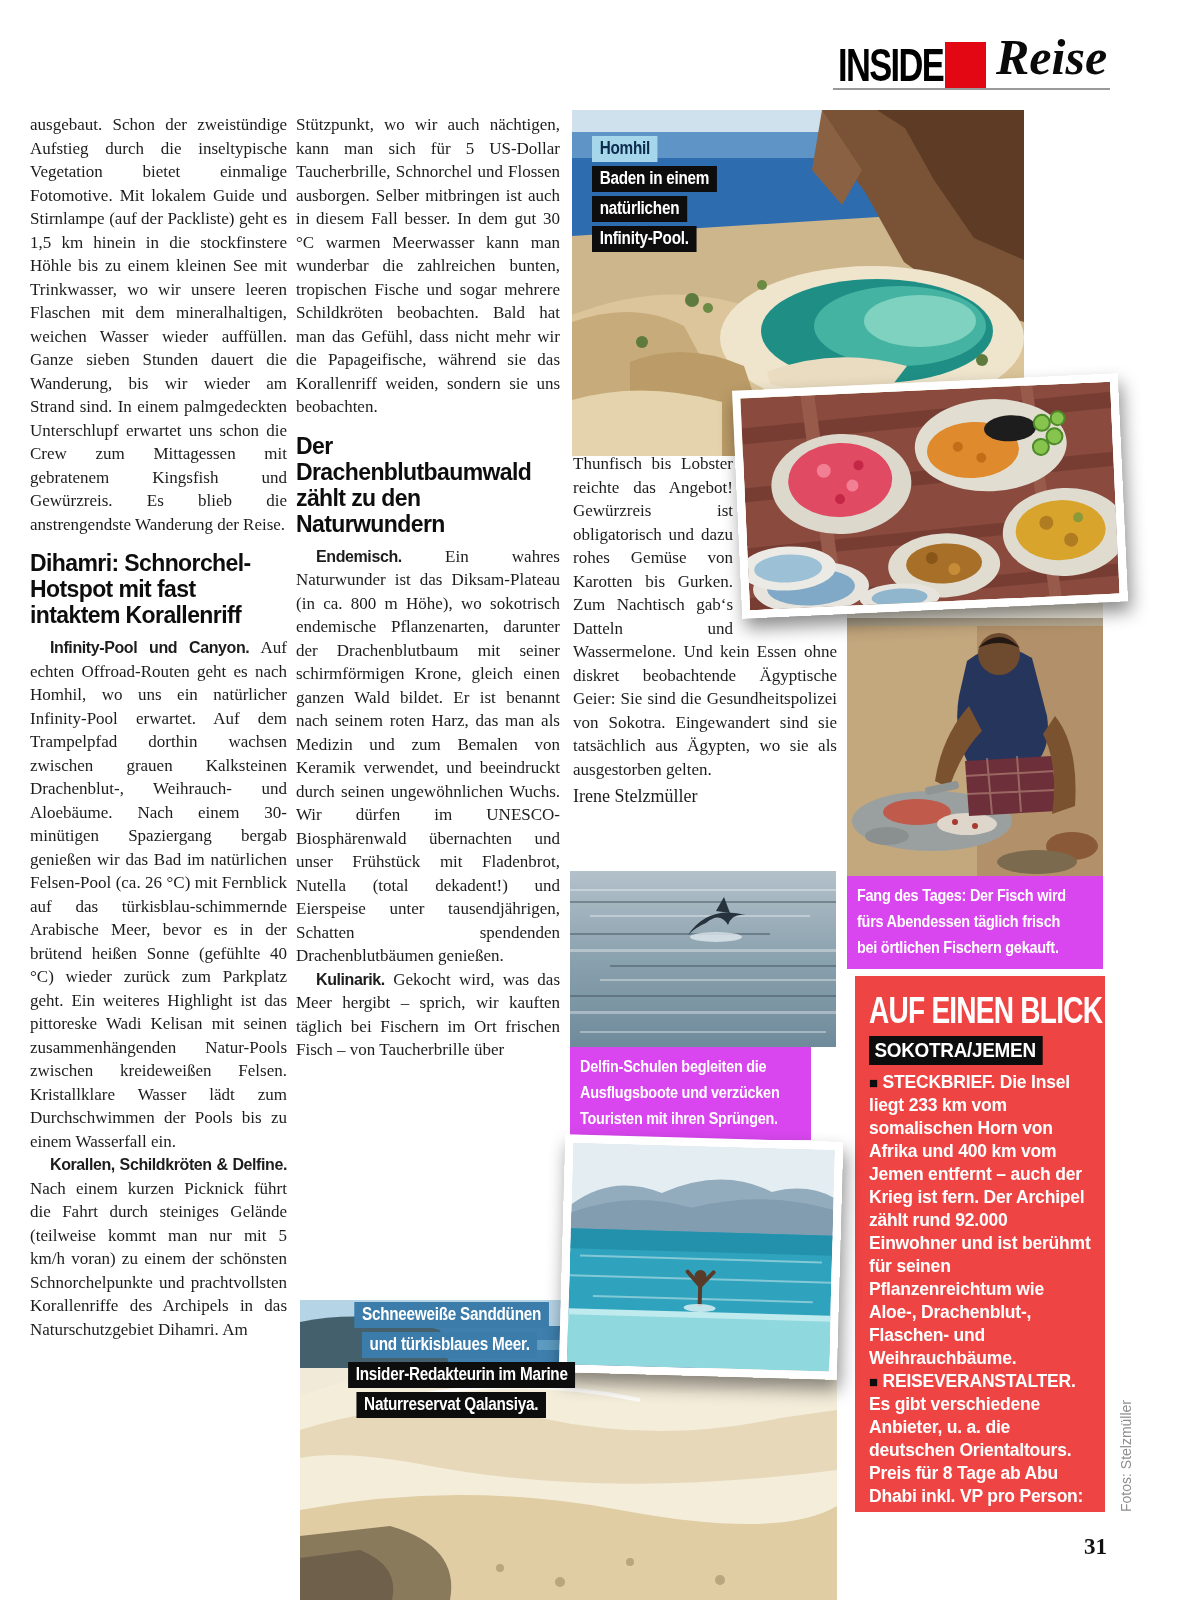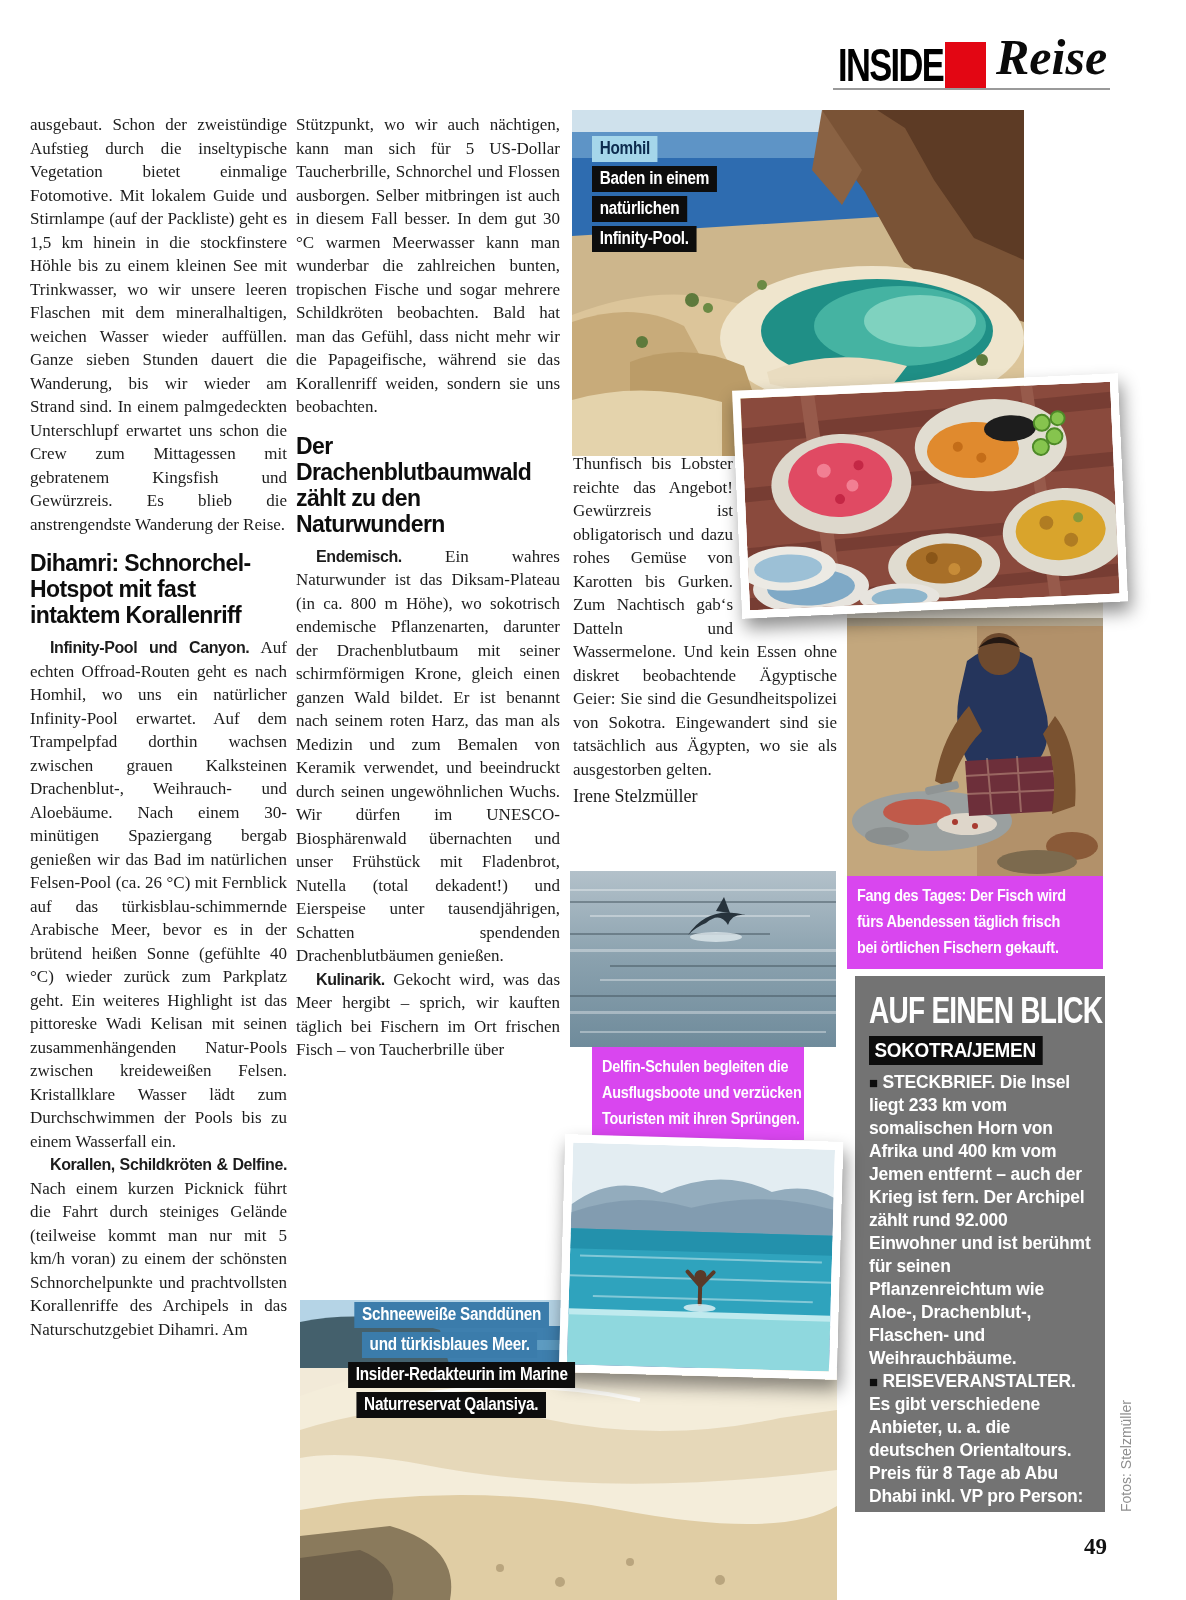--- a/index.html
+++ b/index.html
@@ -44,21 +44,21 @@
   .capbar{position:absolute;background:#d946ef;color:#fff;
           font-family:"Liberation Sans",sans-serif;font-weight:bold;
           padding:7px 10px 8px 10px;}
   .capbar span{display:block;white-space:nowrap;font-size:17px;line-height:26px;
                letter-spacing:-.3px;transform:scaleX(.85);transform-origin:0 50%;}
   .dunescap{position:absolute;left:308px;top:1302px;width:252px;text-align:center;z-index:6;}
   .dunescap .tagline{display:inline-block;transform-origin:100% 50%;margin:0 0 4px 0;}
   .lbl-blue{background:#3b7cab;color:#fff;}
 
   
-  .sidebar{position:absolute;left:855px;top:976px;width:250px;height:536px;background:#737373;
+  .sidebar{position:absolute;left:855px;top:976px;width:250px;height:536px;background:#ef4444;
            box-sizing:border-box;padding:10px 14px;font-family:"Liberation Sans",sans-serif;
            color:#fff;z-index:3;}
   .sb-title{font-weight:bold;font-size:36px;letter-spacing:-1px;white-space:nowrap;
             transform:scaleX(.78) scaleY(1.05);transform-origin:0 0;margin:2px 0 6px 0;}
   .sb-region{display:inline-block;background:#0d0d0d;color:#fff;font-weight:bold;font-size:21px;
              letter-spacing:-.3px;padding:2px 8px 3px 6px;margin-bottom:6px;
              transform:scaleX(.9);transform-origin:0 50%;white-space:nowrap;}
   .sb-text{font-weight:bold;font-size:17.5px;line-height:23px;letter-spacing:-.2px;text-align:left;}
   .sb-bullet{color:#0d0d0d;font-size:15px;}
   .sb-url{font-weight:bold;}
@@ -228,21 +228,21 @@
         <rect x="0" y="30" width="266" height="2"></rect>
           <rect x="0" y="62" width="200" height="2"></rect>
         <rect x="40" y="94" width="226" height="2"></rect>
           <rect x="0" y="124" width="266" height="2"></rect>
       </g>
       <path d="M118 64 Q138 34 176 44 Q162 42 158 54 Q150 40 136 52 Q126 56 118 64 Z" fill="#27333c"></path>
       <path d="M146 40 L154 26 L160 42 Z" fill="#27333c"></path>
       <ellipse cx="146" cy="66" rx="26" ry="5" fill="#dfe8ec" opacity=".8"></ellipse>
     </svg>
   </div>
-  <div class="capbar" style="left:570px;top:1047px;width:212px;box-sizing:border-box;z-index:2;margin-left:22px;">
+  <div class="capbar" style="left:570px;top:1047px;width:241px;box-sizing:border-box;z-index:2;">
     <span>Delfin-Schulen begleiten die</span>
     <span>Ausflugsboote und verzücken</span>
     <span>Touristen mit ihren Sprüngen.</span>
   </div>
 
   <div class="photo" style="left:300px;top:1300px;width:537px;height:300px;z-index:4;">
     <svg viewBox="0 0 537 300" preserveAspectRatio="none">
       <rect width="537" height="300" fill="#f2ead8"></rect>
       <rect x="0" y="0" width="537" height="30" fill="#b5d4e6"></rect>
       <rect x="0" y="26" width="537" height="42" fill="#3e7fae"></rect>
@@ -305,15 +305,15 @@
     <p class="ind"><span class="lead">Kulinarik.</span><span> Gekocht wird, was das Meer hergibt – sprich, wir kauften täglich bei Fischern im Ort frischen Fisch – von Taucherbrille über</span></p>
   </div>
 
   <div class="col col3">
     <span class="cutout"></span>
     <p>Thunfisch bis Lobster reichte das Angebot! Gewürzreis ist obligatorisch und dazu rohes Gemüse von Karotten bis Gurken. Zum Nachtisch gab‘s Datteln und Wassermelone. Und kein Essen ohne diskret beobachtende Ägyptische Geier: Sie sind die Gesundheitspolizei von Sokotra. Eingewandert sind sie tatsächlich aus Ägypten, wo sie als ausgestorben gelten.</p>
     <p class="byline">Irene Stelzmüller</p>
   </div>
 
   <div class="credit">Fotos: Stelzmüller</div>
-  <div class="pagenum">49</div>
+  <div class="pagenum">31</div>
 
 </div>
 
 </body></html>

